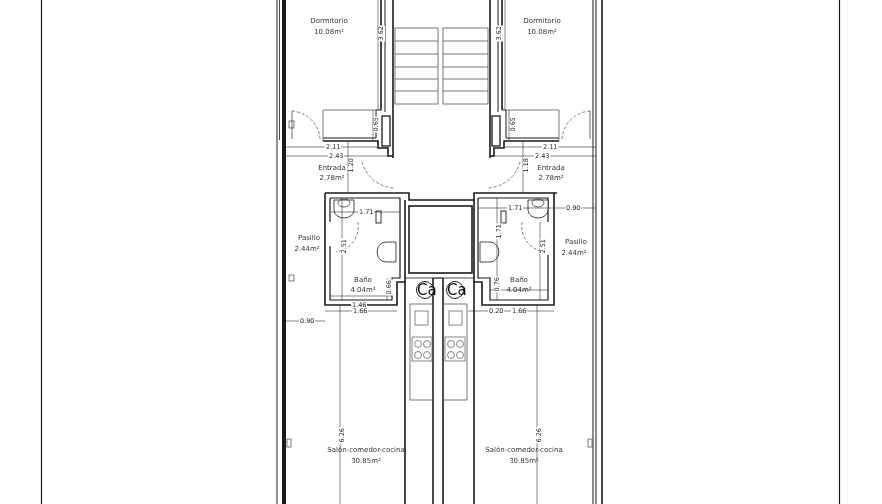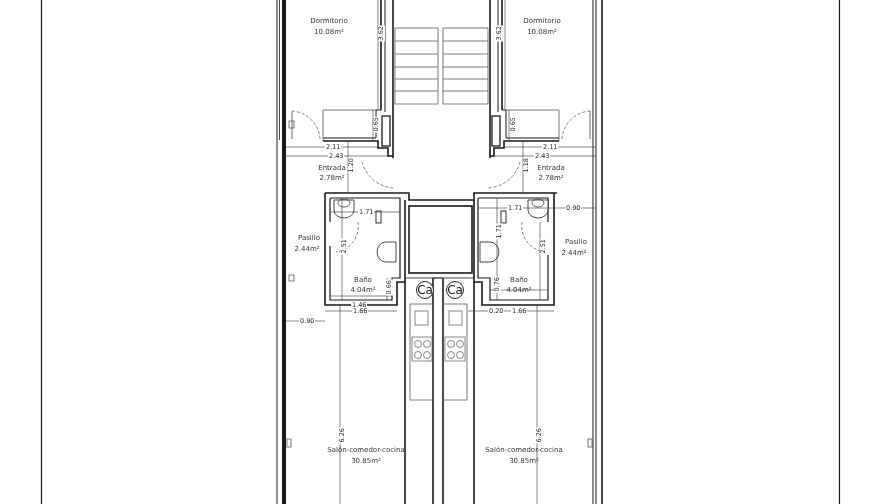--- a/index.html
+++ b/index.html
@@ -2,21 +2,21 @@
 <html><head>
 <meta charset="utf-8">
 <style>
   html, body { margin:0; padding:0; background:#ffffff; }
   body { width:882px; height:504px; position:relative; overflow:hidden; font-family:"Liberation Sans", sans-serif; }
   #plan { position:absolute; left:0; top:0; width:882px; height:504px; }
   .lbl { position:absolute; font-family:"DejaVu Sans", sans-serif; font-size:7px; color:#333; white-space:nowrap; line-height:1; }
   .lbl.c { transform:translateX(-50%); text-align:right; }
   .dim { position:absolute; font-family:"DejaVu Sans", sans-serif; font-size:6.5px; color:#222; background:#fff; padding:0 1px; white-space:nowrap; line-height:1; }
   .dim.v { transform:rotate(-90deg); transform-origin:center; }
-  .ca { position:absolute; width:16px; height:16px; border:1px solid #222; border-radius:50%; font-family:"DejaVu Sans", sans-serif; font-size:12px; text-align:center; line-height:16px; color:#111; background:#fff; }
+  .ca { position:absolute; width:16px; height:16px; border:1px solid #222; border-radius:50%; font-family:"DejaVu Sans", sans-serif; font-size:15px; text-align:center; line-height:16px; color:#111; background:#fff; }
 </style>
 </head>
 <body>
 
 <div id="plan">
   <svg width="882" height="504" viewBox="0 0 882 504" style="position:absolute;left:0;top:0">
     <g stroke="#1a1a1a" fill="none">
 
       <line x1="41.5" y1="0" x2="41.5" y2="504" stroke-width="1.2"></line>
       <line x1="839.5" y1="0" x2="839.5" y2="504" stroke-width="1.2"></line>

